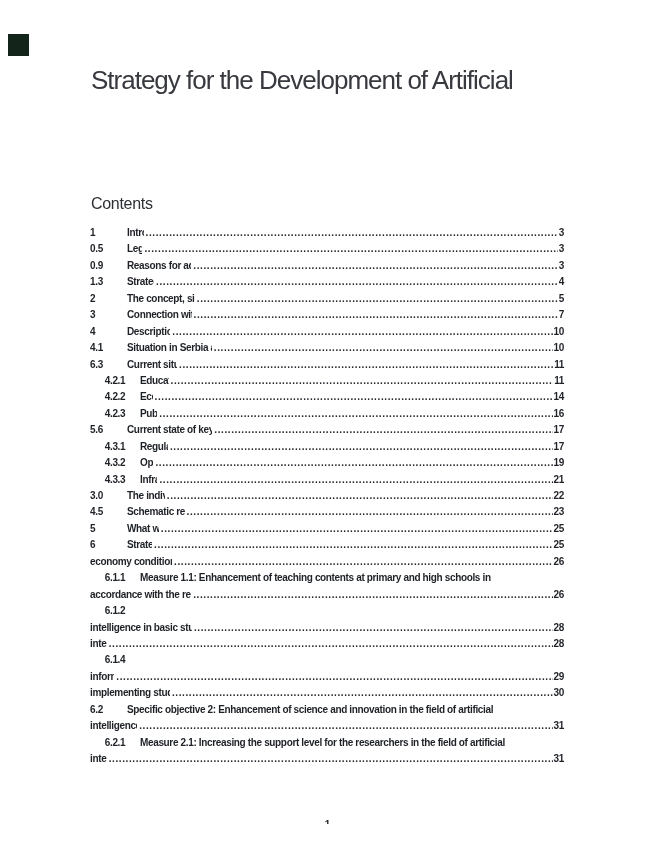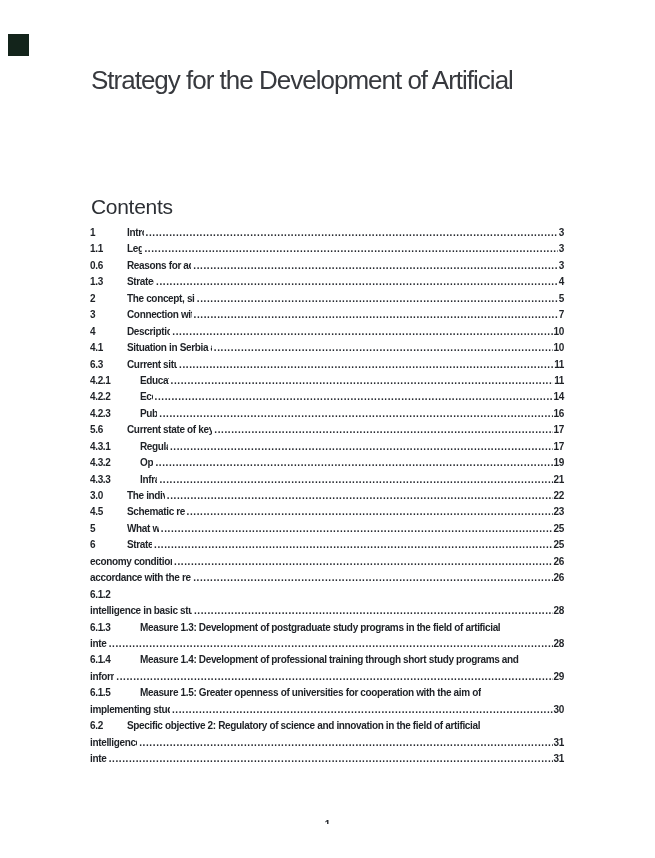--- a/index.html
+++ b/index.html
@@ -11,30 +11,30 @@
   .corner-marker {
     position:absolute; left:8px; top:34px; width:21px; height:22px;
   }
   .doc-title {
     position:absolute; left:91px; top:62px; width:490px;
     font-size:26px; font-weight:400; letter-spacing:-1px;
     line-height:37px; color:#37393e; white-space:nowrap;
   }
   .contents-heading {
     position:absolute; left:91px; top:195px;
-    font-size:21px; font-weight:400; letter-spacing:-0.3px; color:#2c2f34;
+    font-size:16px; font-weight:400; letter-spacing:-0.3px; color:#2c2f34;
   }
   .toc {
     position:absolute; left:90px; top:225px; width:474px;
     font-size:10px; font-weight:700; letter-spacing:-0.35px; color:#1e2126;
   }
   .toc-line { display:flex; align-items:baseline; height:16.45px; line-height:16.45px; }
   .toc-num  { flex:0 0 auto; }
   .toc-num.lvl1 { width:37px; }
-  .toc-num.lvl2 { width:50px; }
+  .toc-num.lvl2 { width:50px;text-align:center; }
   .toc-text { flex:0 1 auto; white-space:nowrap; overflow:hidden; }
   .toc-dots { flex:1 1 auto; min-width:0; overflow:hidden; white-space:nowrap;
               letter-spacing:0.6px; margin-left:2px; color:#26292f; }
   .toc-page { flex:0 0 auto; margin-left:1px; }
   .page-number {
     position:absolute; left:0; top:819px; width:655px; text-align:center;
     font-size:10px; font-weight:700; color:#1e2126;
   }
 </style>
 </head>
@@ -54,29 +54,29 @@
       <div>
         <div class="toc-line">
           <span class="toc-num lvl1">1</span>
           <span class="toc-text">Introduction</span>
           <span class="toc-dots">................................................................................................................................................................................................................................................................................................................................................................................................................</span>
           <span class="toc-page">3</span>
         </div>
       </div>
       <div>
         <div class="toc-line">
-          <span class="toc-num lvl1">1.1</span>
+          <span class="toc-num lvl1">0.5</span>
           <span class="toc-text">Legal basis</span>
           <span class="toc-dots">................................................................................................................................................................................................................................................................................................................................................................................................................</span>
           <span class="toc-page">3</span>
         </div>
       </div>
       <div>
         <div class="toc-line">
-          <span class="toc-num lvl1">0.6</span>
+          <span class="toc-num lvl1">0.9</span>
           <span class="toc-text">Reasons for adopting an artificial intelligence strategy</span>
           <span class="toc-dots">................................................................................................................................................................................................................................................................................................................................................................................................................</span>
           <span class="toc-page">3</span>
         </div>
       </div>
       <div>
         <div class="toc-line">
           <span class="toc-num lvl1">1.3</span>
           <span class="toc-text">Strategy preparation</span>
           <span class="toc-dots">................................................................................................................................................................................................................................................................................................................................................................................................................</span>
@@ -213,81 +213,80 @@
       </div>
       <div>
         <div class="toc-line">
           <span class="toc-text">economy conditioned by the advancement of artificial intelligence.</span>
           <span class="toc-dots">................................................................................................................................................................................................................................................................................................................................................................................................................</span>
           <span class="toc-page">26</span>
         </div>
       </div>
       <div>
         <div class="toc-line">
+          <span class="toc-num lvl2">6.1.1</span>
+          <span class="toc-text">Measure 1.1: Enhancement of teaching contents at primary and high schools in</span>
+        </div>
+        <div class="toc-line">
           <span class="toc-text">accordance with the requirements conditioned by the progress of artificial intelligence</span>
           <span class="toc-dots">................................................................................................................................................................................................................................................................................................................................................................................................................</span>
           <span class="toc-page">26</span>
         </div>
       </div>
       <div>
         <div class="toc-line">
           <span class="toc-num lvl2">6.1.2</span>
         </div>
         <div class="toc-line">
           <span class="toc-text">intelligence in basic studies in the area of computer science and computer engineering</span>
           <span class="toc-dots">................................................................................................................................................................................................................................................................................................................................................................................................................</span>
           <span class="toc-page">28</span>
         </div>
       </div>
       <div>
         <div class="toc-line">
-          <span class="toc-num lvl2">6.1.3</span>
-          <span class="toc-text">Measure 1.3: Development of postgraduate study programs in the field of artificial</span>
-        </div>
-        <div class="toc-line">
           <span class="toc-text">intelligence</span>
           <span class="toc-dots">................................................................................................................................................................................................................................................................................................................................................................................................................</span>
           <span class="toc-page">28</span>
         </div>
       </div>
       <div>
         <div class="toc-line">
           <span class="toc-num lvl2">6.1.4</span>
-          <span class="toc-text">Measure 1.4: Development of professional training through short study programs and</span>
         </div>
         <div class="toc-line">
           <span class="toc-text">informal learning</span>
           <span class="toc-dots">................................................................................................................................................................................................................................................................................................................................................................................................................</span>
           <span class="toc-page">29</span>
         </div>
       </div>
       <div>
         <div class="toc-line">
-          <span class="toc-num lvl2">6.1.5</span>
-          <span class="toc-text">Measure 1.5: Greater openness of universities for cooperation with the aim of</span>
-        </div>
-        <div class="toc-line">
           <span class="toc-text">implementing study programs in the field of artificial intelligence</span>
           <span class="toc-dots">................................................................................................................................................................................................................................................................................................................................................................................................................</span>
           <span class="toc-page">30</span>
         </div>
       </div>
       <div>
         <div class="toc-line">
           <span class="toc-num lvl1">6.2</span>
-          <span class="toc-text">Specific objective 2: Regulatory of science and innovation in the field of artificial</span>
+          <span class="toc-text">Specific objective 2: Enhancement of science and innovation in the field of artificial</span>
         </div>
         <div class="toc-line">
           <span class="toc-text">intelligence and its implementation</span>
           <span class="toc-dots">................................................................................................................................................................................................................................................................................................................................................................................................................</span>
           <span class="toc-page">31</span>
         </div>
       </div>
       <div>
         <div class="toc-line">
+          <span class="toc-num lvl2">6.2.1</span>
+          <span class="toc-text">Measure 2.1: Increasing the support level for the researchers in the field of artificial</span>
+        </div>
+        <div class="toc-line">
           <span class="toc-text">intelligence</span>
           <span class="toc-dots">................................................................................................................................................................................................................................................................................................................................................................................................................</span>
           <span class="toc-page">31</span>
         </div>
       </div>
     </div>
 
   <div class="page-number">1</div>
 
 </div>

